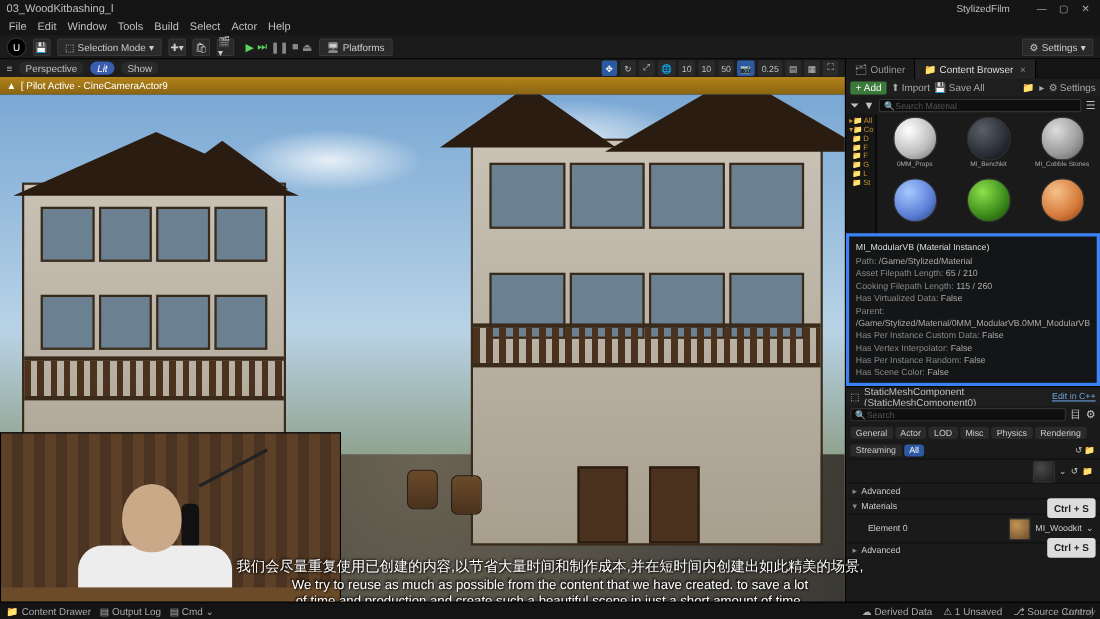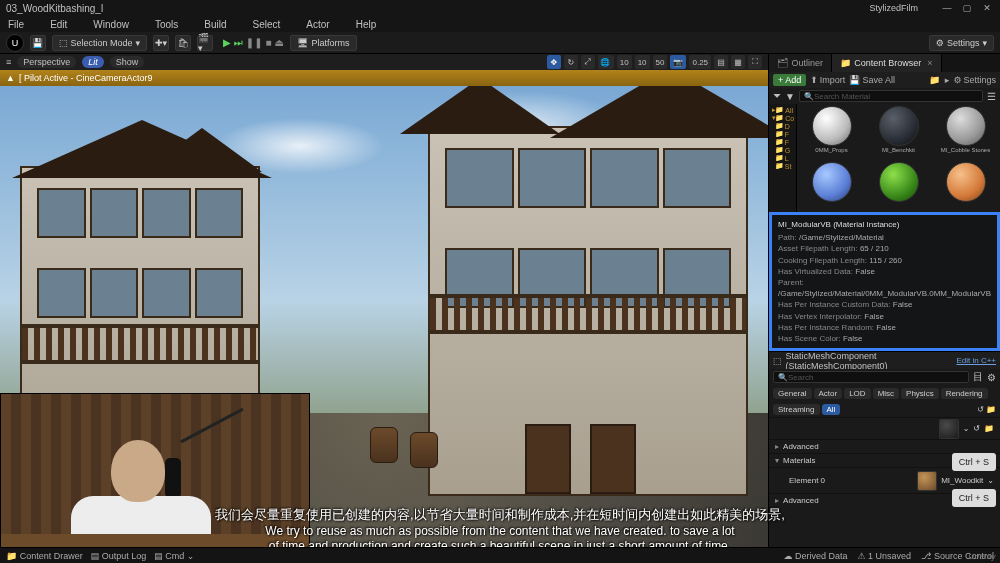--- a/index.html
+++ b/index.html
@@ -2,21 +2,21 @@
 <html><head>
 <meta charset="utf-8">
 <style>
 * { margin: 0; padding: 0; box-sizing: border-box; font-family: "Segoe UI", Arial, sans-serif; }
 body { width: 1000px; height: 563px; background: #0f0f10; color: #c0c0c0; font-size: 10px; overflow: hidden; position: relative; }
 .titlebar { height: 16px; background: #151515; display: flex; align-items: center; padding: 0 6px; justify-content: space-between; }
 .titlebar-left { display: flex; gap: 2px; }
 .titlebar-right { display: flex; align-items: center; gap: 10px; font-size: 9px; }
 .win-btns { display: flex; gap: 6px; margin-left: 12px; }
 .win-btn { width: 14px; height: 10px; display: inline-flex; align-items: center; justify-content: center; color: #aaa; }
-.menubar { height: 16px; background: #151515; display: flex; align-items: center; gap: 26px; padding: 0 8px; font-size: 10px; }
+.menubar { height: 16px; background: #151515; display: flex; align-items: center; gap: 10px; padding: 0 8px; font-size: 10px; }
 .menuitem { color: #c0c0c0; }
 .toolbar { height: 22px; background: #1b1b1c; display: flex; align-items: center; padding: 0 6px; gap: 6px; border-bottom: 1px solid #000; }
 .ue-logo { width: 18px; height: 18px; background: #000; border: 1px solid #333; border-radius: 50%; display: flex; align-items: center; justify-content: center; font-size: 9px; color: #fff; }
 .tbtn { height: 16px; padding: 0 6px; background: #2a2a2b; border: 1px solid #383838; border-radius: 2px; display: flex; align-items: center; gap: 3px; font-size: 9px; color: #ccc; }
 .tbtn.icon { width: 16px; padding: 0; justify-content: center; }
 .play-row { display: flex; align-items: center; gap: 3px; margin-left: 4px; }
 .play { color: #5bd45b; }
 .settings-row { margin-left: auto; display: flex; align-items: center; gap: 4px; }
 
 .main-row { display: flex; height: 509px; }
@@ -103,21 +103,21 @@
 .cat-pill { padding: 1px 5px; background: #2a2a2b; border-radius: 3px; color: #ccc; }
 .cat-pill.on { background: #2c5aa0; color: #fff; }
 
 .detail-row { display: flex; align-items: center; gap: 4px; padding: 2px 6px; font-size: 8px; color: #ccc; background: #1a1a1b; border-top: 1px solid #111; }
 .expander { color: #888; }
 .mini-thumb { width: 20px; height: 20px; border-radius: 2px; background: radial-gradient(circle at 35% 30%, #c49456, #6b4b2a); border: 1px solid #333; }
 
 .statusbar { position: absolute; bottom: 0; left: 0; right: 0; height: 16px; background: #141415; border-top: 1px solid #000; display: flex; align-items: center; padding: 0 6px; gap: 8px; font-size: 9px; color: #aaa; }
 .statusbar .right { margin-left: auto; display: flex; gap: 10px; align-items: center; }
 
-.ctrl-badge { position: absolute; right: 4px; width: 44px; height: 18px; background: #ddd; color: #222; border-radius: 3px; display: flex; align-items: center; justify-content: center; font-size: 9px; font-weight: 400; }
+.ctrl-badge { position: absolute; right: 4px; width: 44px; height: 18px; background: #ddd; color: #222; border-radius: 3px; display: flex; align-items: center; justify-content: center; font-size: 9px; font-weight: 700; }
 .ctrl1 { bottom: 92px; } .ctrl2 { bottom: 56px; }
 
 .watermark { position: absolute; right: 4px; bottom: 2px; font-size: 8px; color: #777; letter-spacing: .5px; font-style: italic; }
 </style>
 </head>
 <body>
 
 <div class="titlebar">
   <div class="titlebar-left">
     <span class="menuitem">03_WoodKitbashing_l</span>

